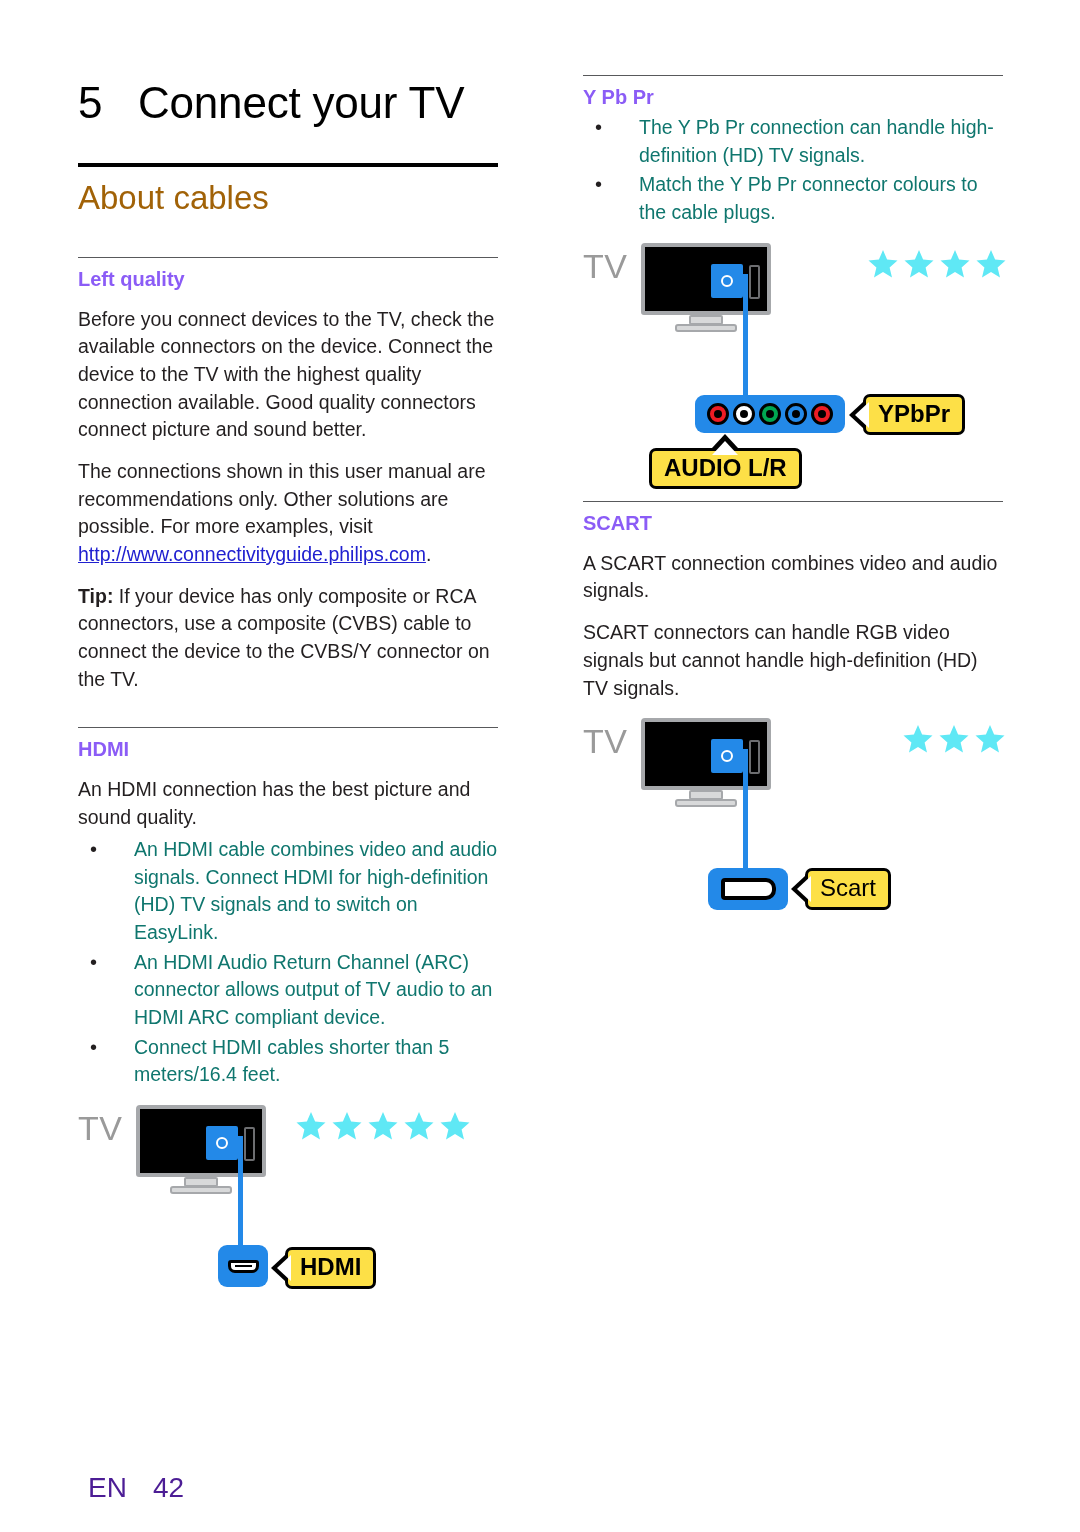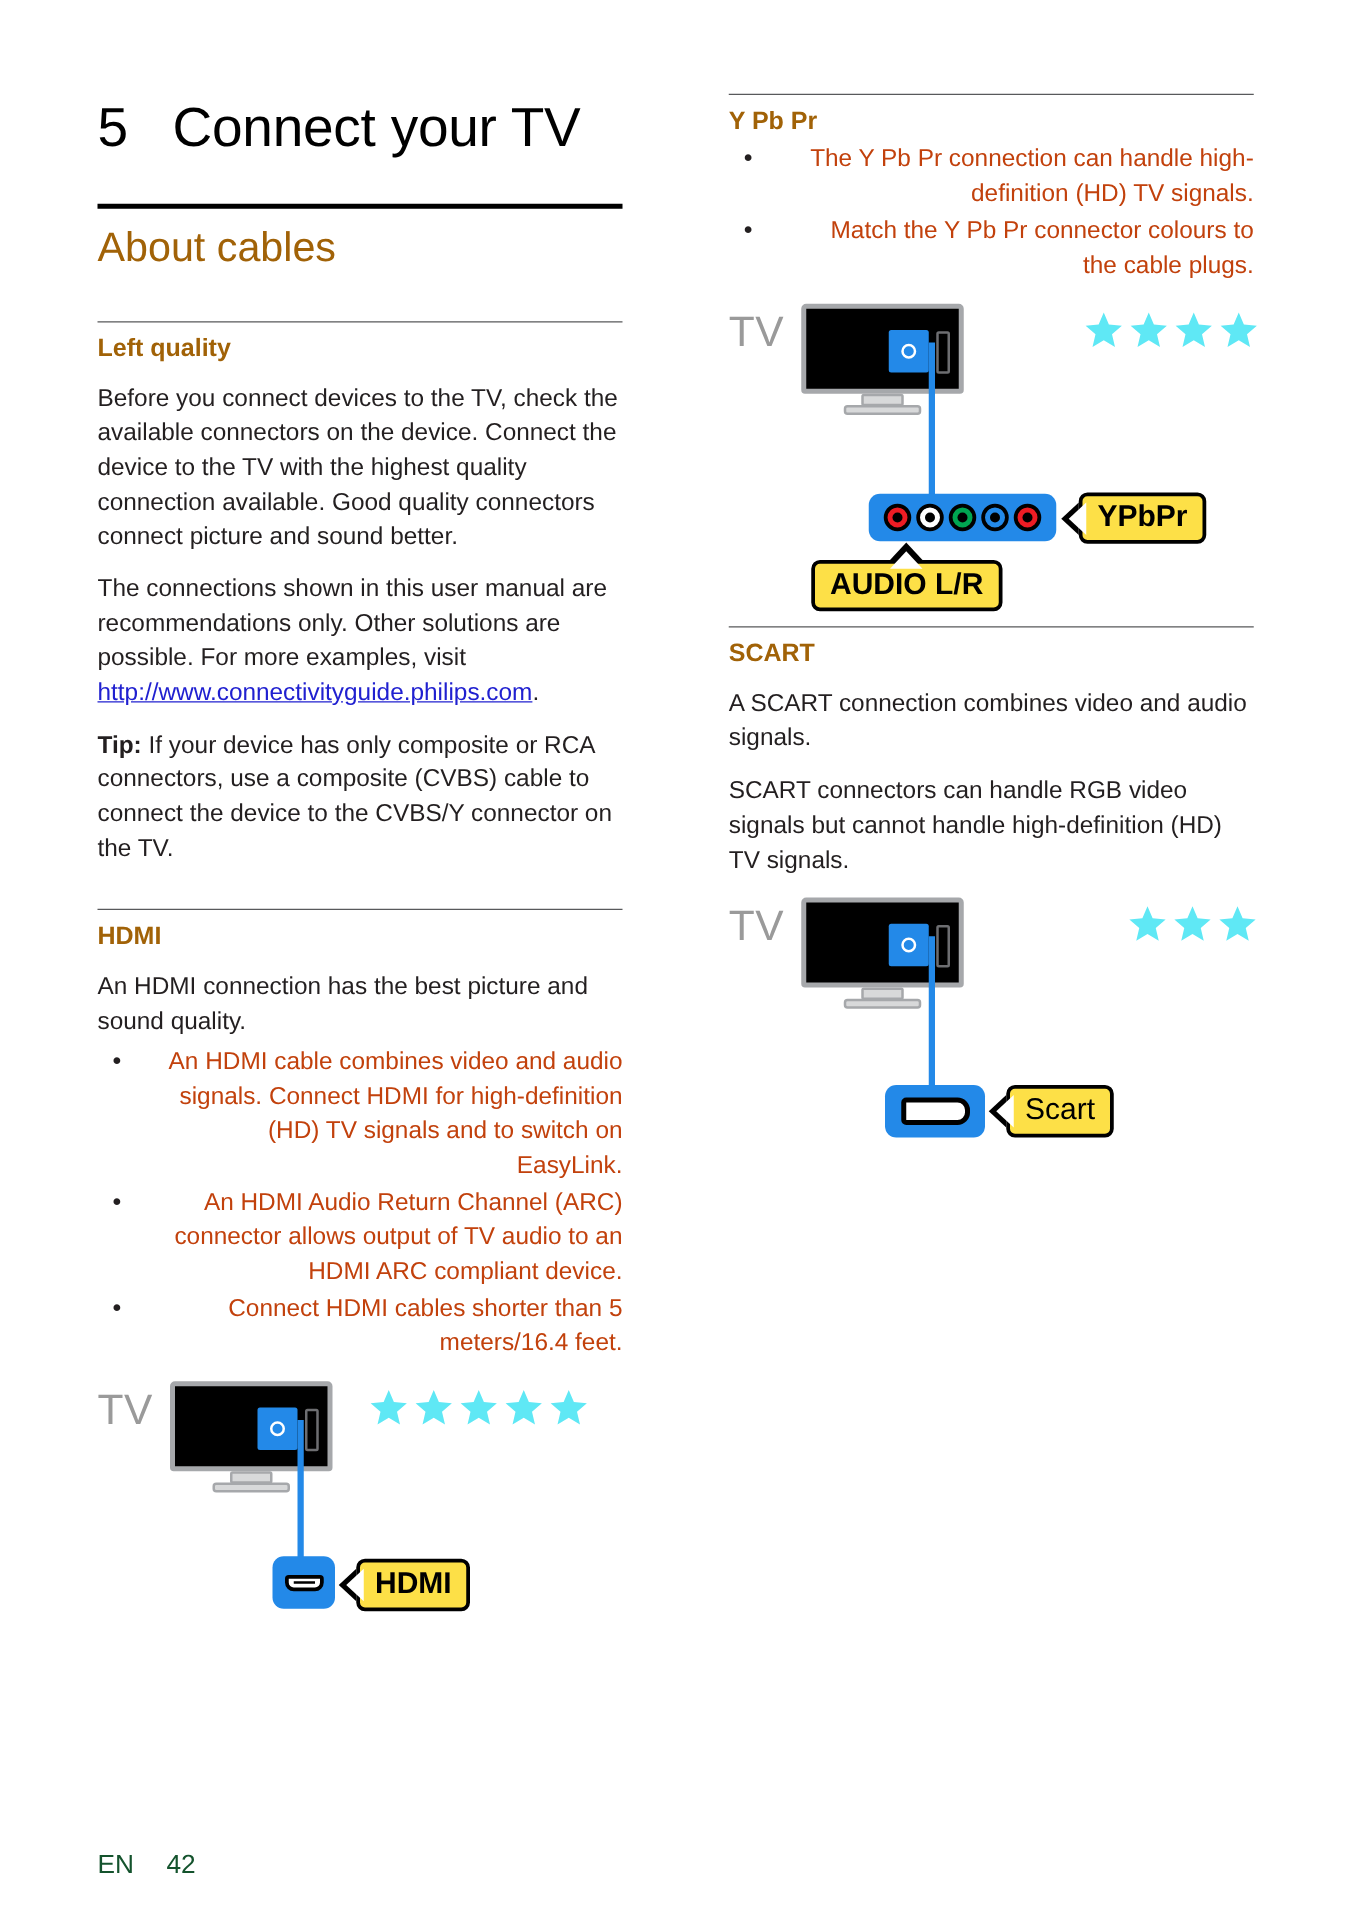--- a/index.html
+++ b/index.html
@@ -66,21 +66,21 @@
     font-weight: 400;
     margin: 10px 0 0 0;
     line-height: 1.25;
     color: #a16207;
   }
   h2.h-sub {
     font-size: 20px;
     font-weight: 700;
     margin: 8px 0 0 0;
     line-height: 1.3;
-    color: #a16207;
+    color: #8b5cf6;
   }
 
   
   p.body {
     font-size: 19.5px;
     line-height: 1.42;
     margin: 14px 0 0 0;
     color: #231f20;
   }
 
@@ -93,22 +93,21 @@
     list-style: none;
     margin: 4px 0 0 0;
     padding: 0;
   }
   ul.bullets li {
     position: relative;
     font-size: 19.5px;
     line-height: 1.42;
     padding-left: 56px;
     margin-top: 2px;
-    color: #c2410c;
-    text-align: right;
+    color: #0f766e;
   }
   ul.bullets li::before {
     content: "\2022";
     position: absolute;
     left: 12px;
     top: -1px;
     font-size: 20px;
     color: #231f20;
   }
 
@@ -344,24 +343,24 @@
   }
   .star {
     width: 30px;
     height: 30px;
     display: block;
   }
 
   
   .footer {
     position: absolute;
-    left: 78px;
+    left: 88px;
     bottom: 28px;
-    font-size: 21px;
-    color: #14532d;
+    font-size: 28px;
+    color: #4c1d95;
     display: flex;
     gap: 26px;
   }
 </style>
 </head>
 <body>
 
 <div class="page">
 
   <div class="col col-left">

